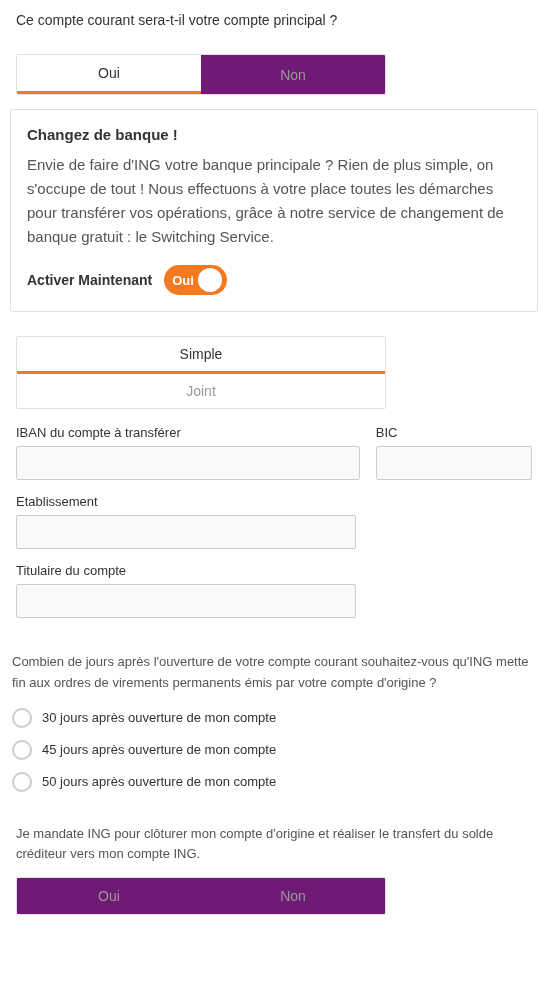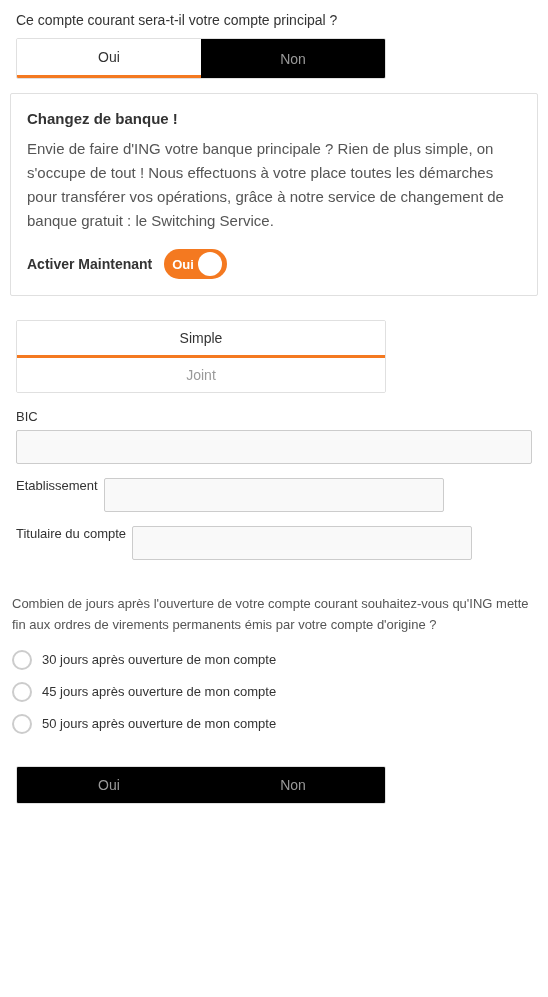--- a/index.html
+++ b/index.html
@@ -23,38 +23,38 @@
     }
 
     
     .top-question {
       padding: 12px 16px 0 16px;
     }
 
     .top-question-label {
       font-size: 14px;
       color: #333;
-      margin-bottom: 10px;
+      margin-bottom: 26px;
     }
 
     .toggle-group {
       display: flex;
       border: 1px solid #e0e0e0;
       border-radius: 2px;
       overflow: hidden;
       width: 370px;
     }
 
     .toggle-btn {
       flex: 1;
       padding: 10px 0;
       text-align: center;
       cursor: pointer;
       font-size: 14px;
-      background: #000000;
+      background: #701a75;
       color: #333;
       border: none;
       outline: none;
     }
 
     .toggle-btn.active {
       background: #fff;
       border-bottom: 3px solid #f47920;
       color: #333;
       font-weight: normal;
@@ -194,21 +194,21 @@
       padding: 8px 10px;
       font-size: 14px;
       color: #333;
       outline: none;
       background: #f9f9f9;
       width: 100%;
     }
 
     .full-field-group {
       display: flex;
-      flex-direction: row;
+      flex-direction: column;
       gap: 6px;
       margin-bottom: 14px;
     }
 
     
     .days-question {
       padding: 10px 12px;
     }
 
     .days-question-text {
@@ -287,20 +287,24 @@
   </div>
 
   <div class="form-section">
 
     <div class="segment-group">
       <button class="segment-btn active">Simple</button>
       <button class="segment-btn">Joint</button>
     </div>
 
     <div class="fields-row">
+      <div class="field-group iban">
+        <label class="field-label">IBAN du compte à transférer</label>
+        <input class="field-input" type="text" placeholder="" style="">
+      </div>
       <div class="field-group bic">
         <label class="field-label">BIC</label>
         <input class="field-input" type="text" placeholder="" style="">
       </div>
     </div>
 
     <div class="full-field-group">
       <label class="field-label">Etablissement</label>
       <input class="field-input" type="text" style="width: 340px;" placeholder="">
     </div>
@@ -325,19 +329,20 @@
       <span class="radio-text">45 jours après ouverture de mon compte</span>
     </div>
 
     <div class="radio-option">
       <div class="radio-circle"></div>
       <span class="radio-text">50 jours après ouverture de mon compte</span>
     </div>
   </div>
 
   <div class="mandate-section">
+    <div class="mandate-text">Je mandate ING pour clôturer mon compte d'origine et réaliser le transfert du solde créditeur vers mon compte ING.</div>
     <div class="toggle-group-bottom">
       <button class="toggle-btn">Oui</button>
       <button class="toggle-btn">Non</button>
     </div>
   </div>
 
 </div>
 
 </body></html>

